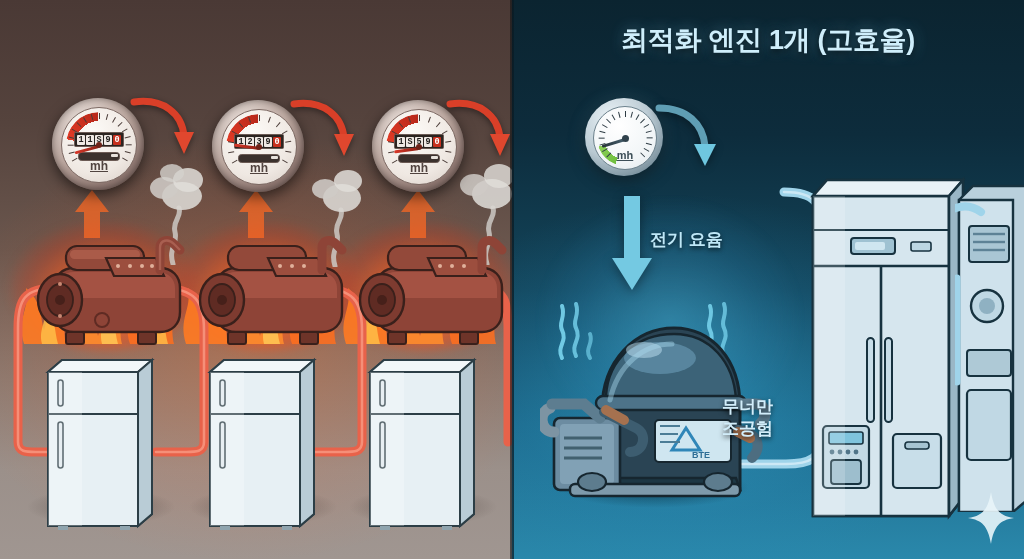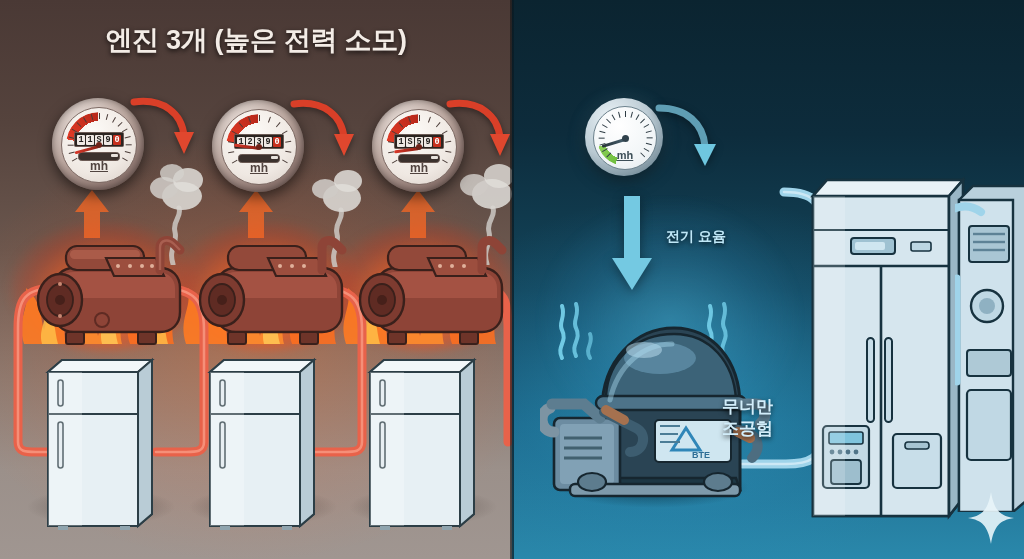--- a/index.html
+++ b/index.html
@@ -75,22 +75,22 @@
   .needle-cool{position:absolute;left:50%;top:50%;width:24px;height:3.4px;border-radius:2px;
     background:linear-gradient(90deg,#263238,#46606e);transform-origin:100% 50%;margin-left:-24px;}
   .hub-c{position:absolute;left:50%;top:50%;width:7px;height:7px;margin:-3.5px 0 0 -3.5px;border-radius:50%;background:#30424c;}
   #gauge-cool .gunit{bottom:8px;width:62px;left:0;color:#3d4f58;font-size:11px;}
 
   
   #swoosh-cool{position:absolute;left:655px;top:100px;width:62px;height:70px;}
   #swoosh-cool svg{width:100%;height:100%;filter:drop-shadow(0 2px 4px rgba(0,0,0,.4));}
   #arrow-bill{position:absolute;left:610px;top:196px;width:44px;height:96px;}
   #arrow-bill svg{width:100%;height:100%;filter:drop-shadow(0 3px 6px rgba(0,0,0,.4));}
-  #label-bill{position:absolute;left:650px;top:228px;font-size:14px;font-weight:bold;
-    color:#bfe7f7;text-shadow:0 2px 5px rgba(0,0,0,.7);margin-left:16px;}
+  #label-bill{position:absolute;left:650px;top:228px;font-size:17px;font-weight:bold;
+    color:#bfe7f7;text-shadow:0 2px 5px rgba(0,0,0,.7);}
   #label-note{position:absolute;left:722px;top:396px;font-size:17px;font-weight:bold;line-height:1.28;
     color:#d2edfa;text-shadow:0 2px 5px rgba(0,0,0,.75);}
 
   
   .fireglow{position:absolute;border-radius:50%;
     background:radial-gradient(ellipse at 50% 60%,rgba(255,170,60,.85) 0%,rgba(255,90,25,.6) 32%,rgba(220,50,18,.28) 58%,rgba(160,30,10,0) 78%);
     filter:blur(5px);}
   .flames svg{position:absolute;left:0;top:0;width:100%;height:100%;}
   .smoke svg{width:100%;height:100%;}
   .smoke{position:absolute;}
@@ -606,14 +606,14 @@
     <div>무너만</div>
     <div>조공험</div>
   </div>
 
   <div id="sparkle">
     <svg viewBox="0 0 46 52">
         <path d="M23 0 C26 18 32 24 46 26 C32 28 26 34 23 52 C20 34 14 28 0 26 C14 24 20 18 23 0 Z" fill="#e8f5fa" opacity=".9"></path>
       </svg>
   </div>
 
-  <div class="title" id="title-left">엔진 3개 (높은 전력 소모)</div>
+  <div class="title" id="title-right">최적화 엔진 1개 (고효율)</div>
 </div>
 
 </body></html>

